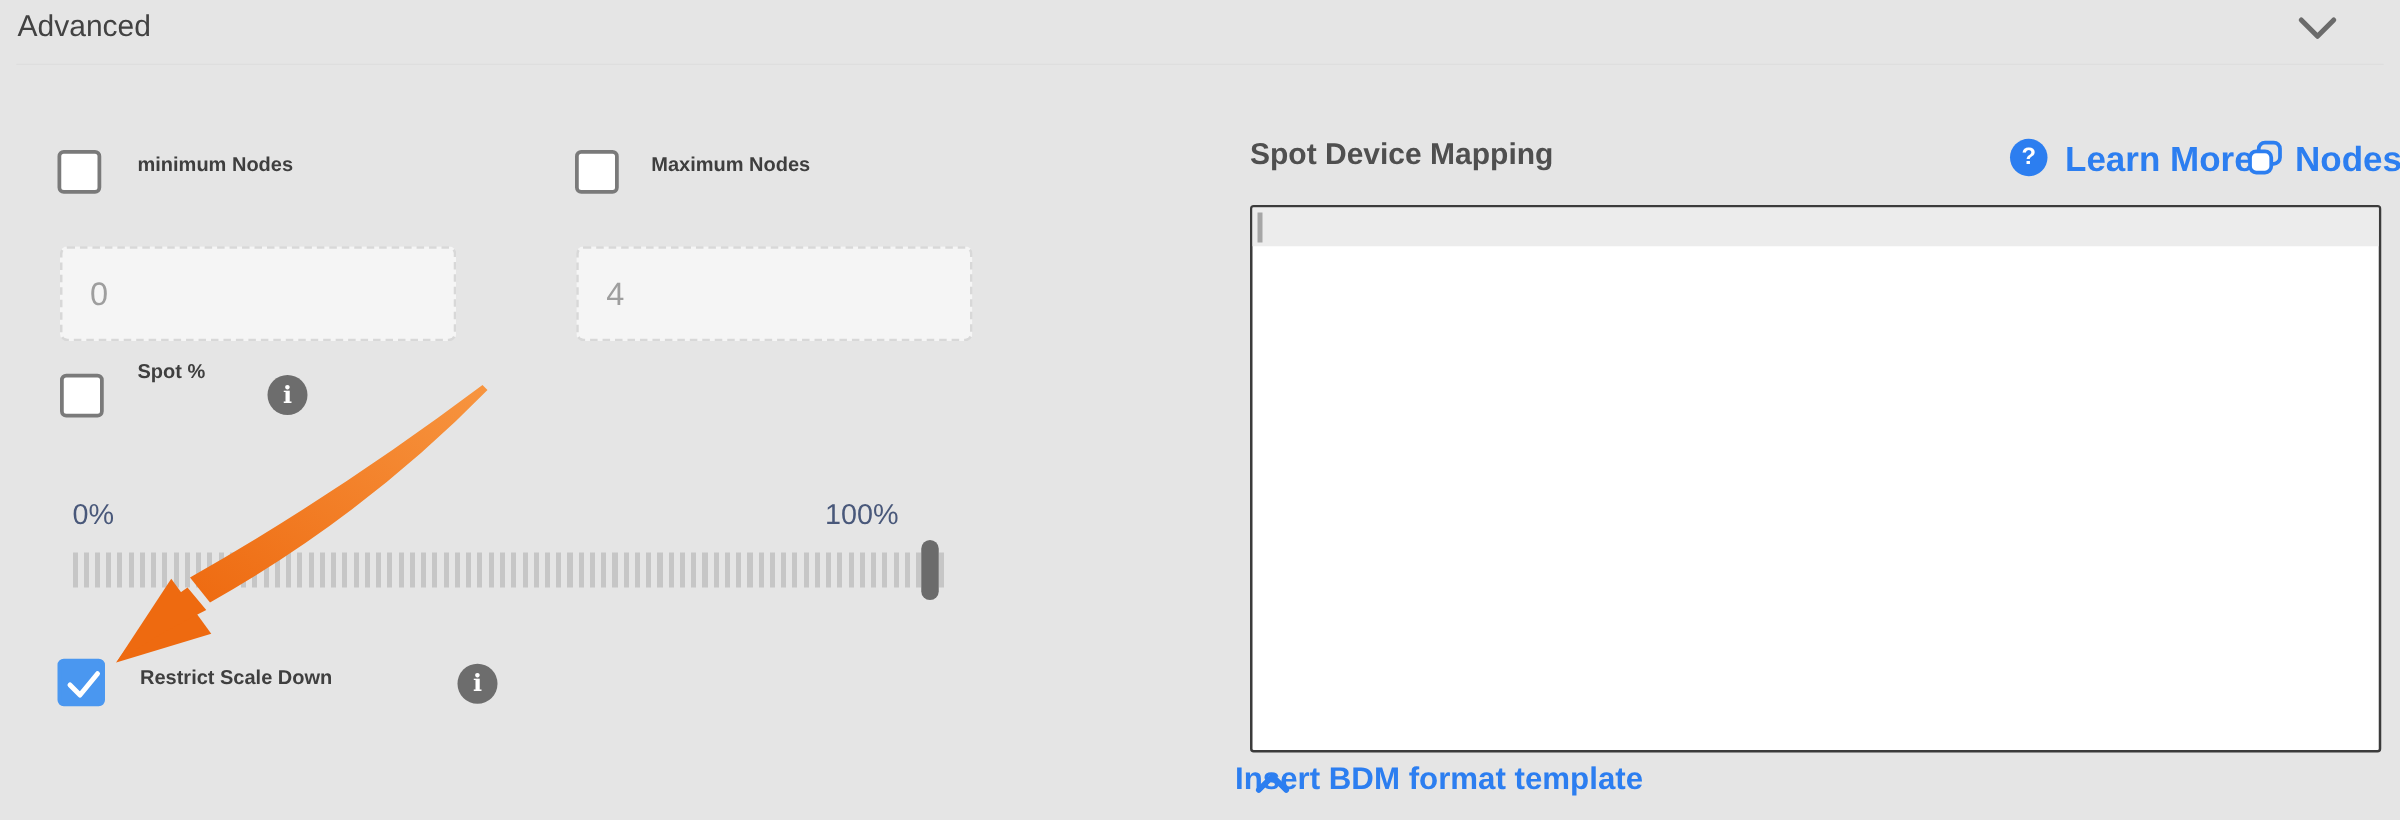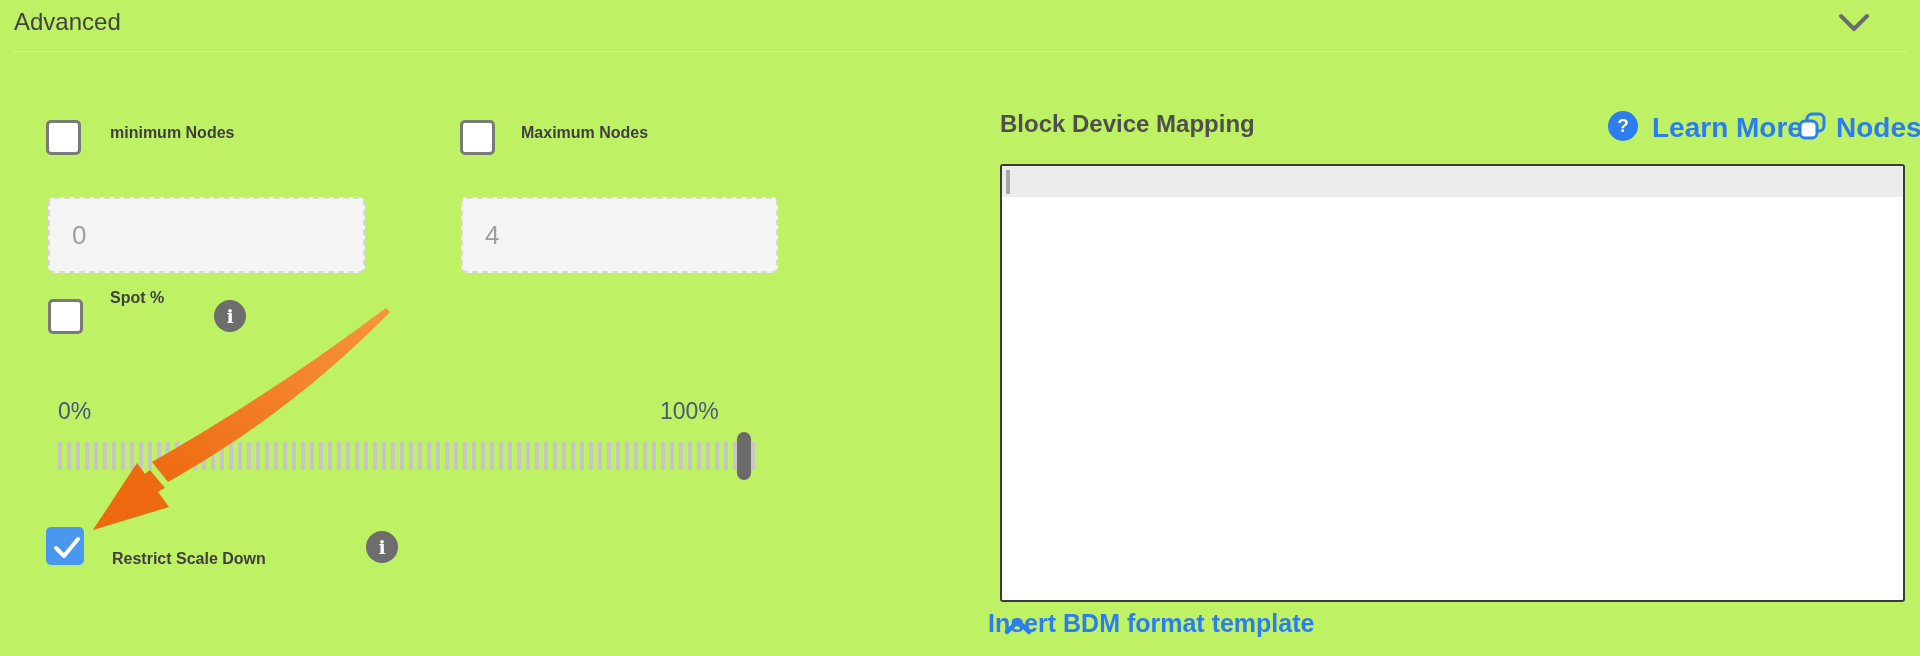--- a/index.html
+++ b/index.html
@@ -1,18 +1,18 @@
 <!DOCTYPE html>
 <html><head>
 <meta charset="utf-8">
 <style>
   * { margin:0; padding:0; box-sizing:border-box; }
   html,body { background:#fff; }
   .screen {
-    position:relative; width:1920px; height:656px; background:#bef264;
+    position:relative; width:1920px; height:656px; background:#e5e5e5;
     font-family:"Liberation Sans", sans-serif; overflow:hidden;
   }
   .abs { position:absolute; }
 
   
   .hdr-title { left:14px; top:8px; font-size:24px; color:#424242; }
   .hdr-chevron { left:1838px; top:12px; width:32px; height:22px; cursor:pointer; }
   .divider { left:13px; top:51px; width:1894px; height:1px; background:#dedede; }
 
   
@@ -103,38 +103,38 @@
   <div class="abs slider-label" style="left:660px; top:398px; width:78px; text-align:left;">100%</div>
   <div class="abs slider-track"></div>
   <div class="abs slider-handle"></div>
 
 
   <div class="abs cb checked" style="left:46px; top:527px; width:38px; height:38px;">
     <svg width="30" height="28" viewBox="0 0 30 28">
       <polyline points="4,14 12,22 26,5" fill="none" stroke="#ffffff" stroke-width="4" stroke-linecap="round" stroke-linejoin="round"></polyline>
     </svg>
   </div>
-  <div class="abs cb-label" style="left:112px; top:534px;margin-top:16px;">Restrict Scale Down</div>
+  <div class="abs cb-label" style="left:112px; top:534px;">Restrict Scale Down</div>
   <div class="abs info-icon" style="left:366px; top:531px;">
     <span>i</span>
   </div>
 
   <svg class="abs" style="left:40px; top:290px;" width="380" height="270" viewBox="0 0 380 270">
     <defs>
       <linearGradient id="arrowGrad" x1="1" y1="0" x2="0" y2="1">
         <stop offset="0" stop-color="#f79540"></stop>
         <stop offset="1" stop-color="#ee6a10"></stop>
       </linearGradient>
     </defs>
     <path d="M346,18 Q230,105 112,172 L128,192 Q252,122 350,22 Z" fill="url(#arrowGrad)"></path>
     <path d="M53,240 L97,173 Q113,195 129,217 Z" fill="#ee6a10"></path>
     <path d="M53,240 Q80,200 110,180 L125,198 Q90,215 53,240 Z" fill="#ee6a10"></path>
   </svg>
 
-  <div class="abs bdm-title">Block Device Mapping</div>
+  <div class="abs bdm-title">Spot Device Mapping</div>
 
   <div class="abs help-icon" style="left:1608px; top:111px;">
     <span>?</span>
   </div>
   <div class="abs link" style="left:1652px; top:112px;">Learn More</div>
 
   <svg class="abs" style="left:1797px; top:111px;" width="30" height="30" viewBox="0 0 30 30">
     <rect x="10" y="3" width="17" height="17" rx="5" fill="none" stroke="#2c7ef0" stroke-width="3"></rect>
     <rect x="3" y="10" width="17" height="17" rx="5" fill="#ffffff" stroke="#2c7ef0" stroke-width="3"></rect>
   </svg>

